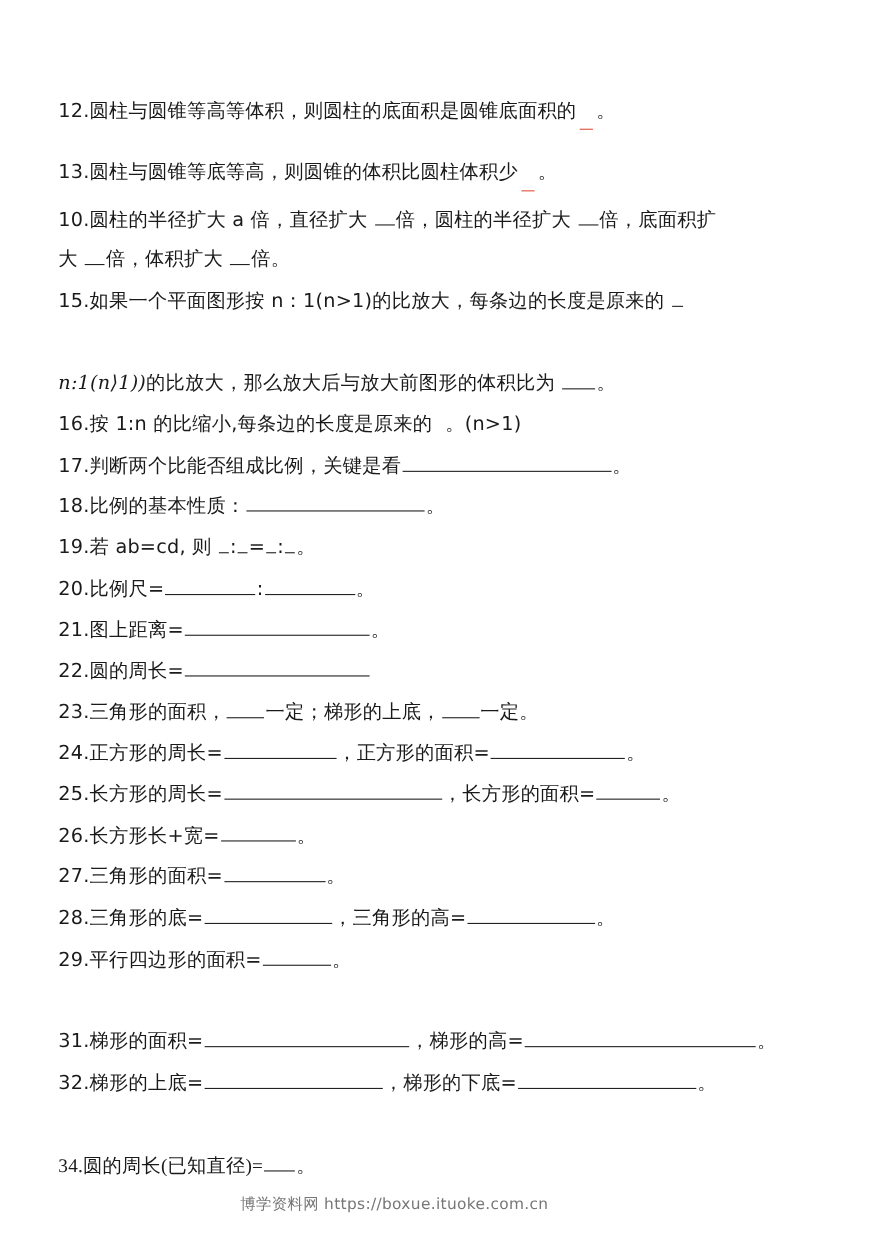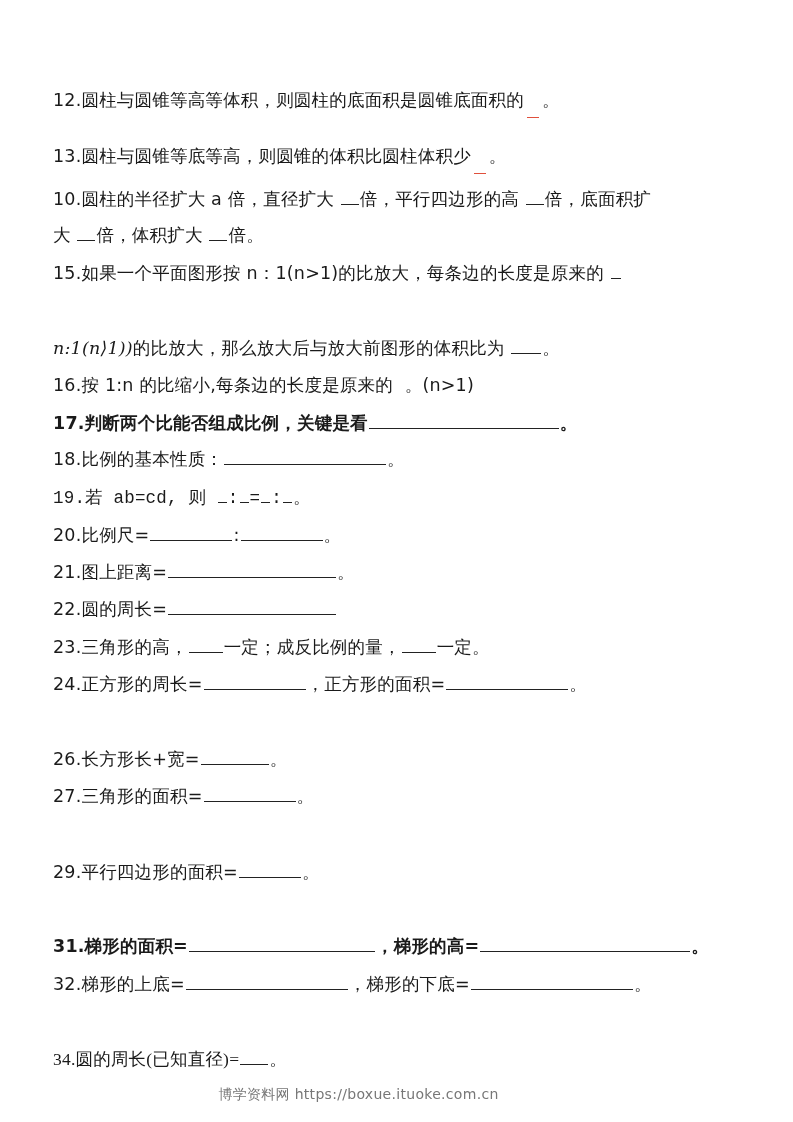--- a/index.html
+++ b/index.html
@@ -71,85 +71,91 @@
 
   <div class="line" style="top:72px;">
     <span>12.</span><span>圆柱与圆锥等高等体积，则圆柱的底面积是圆锥底面积的</span><span class="blank red" style="width:16px;"></span><span>。</span>
   </div>
 
   <div class="line" style="top:128px;">
     <span>13.</span><span>圆柱与圆锥等底等高，则圆锥的体积比圆柱体积少</span><span class="blank red" style="width:16px;"></span><span>。</span>
   </div>
 
   <div class="line" style="top:170px;">
-    <span>10.</span><span>圆柱的半径扩大 a 倍，直径扩大 </span><span class="blank" style="width:18px;"></span><span>倍，平行四边形的高 </span><span class="blank" style="width:18px;"></span><span>倍，底面积扩</span>
+    <span>10.</span><span>圆柱的半径扩大 a 倍，直径扩大 </span><span class="blank" style="width:18px;"></span><span>倍，圆柱的半径扩大 </span><span class="blank" style="width:18px;"></span><span>倍，底面积扩</span>
   </div>
   <div class="line" style="top:206px;text-align:center;">
     <span>大 </span><span class="blank" style="width:18px;"></span><span>倍，体积扩大 </span><span class="blank" style="width:18px;"></span><span>倍。</span>
   </div>
 
   <div class="line" style="top:244px;">
     <span>15.</span><span>如果一个平面图形按 n：1(n&gt;1)的比放大，每条边的长度是原来的 </span><span class="blank" style="width:10px;"></span>
   </div>
   <div class="line" style="top:319px;">
     <span class="math">n:1(n⟩1))</span><span>的比放大，那么放大后与放大前图形的体积比为 </span><span class="blank" style="width:30px;"></span><span>。</span>
   </div>
 
   <div class="line" style="top:357px;">
     <span>16.</span><span>按 1:n 的比缩小,每条边的长度是原来的 </span><span class="blank" style="width:4px;border-bottom:none;"></span><span>。(n&gt;1)</span>
   </div>
 
-  <div class="line" style="top:394px;font-weight:bold;">
+  <div class="line" style="top:394px;">
     <span>17.</span><span>判断两个比能否组成比例，关键是看</span><span class="blank" style="width:190px;"></span><span>。</span>
   </div>
 
   <div class="line" style="top:430px;">
     <span>18.</span><span>比例的基本性质：</span><span class="blank" style="width:162px;"></span><span>。</span>
   </div>
 
-  <div class="line" style="top:468px;font-family:Liberation Mono, monospace;">
+  <div class="line" style="top:468px;">
     <span>19.</span><span>若 ab=cd, 则 </span><span class="blank" style="width:9px;"></span><span>:</span><span class="blank" style="width:9px;"></span><span>=</span><span class="blank" style="width:9px;"></span><span>:</span><span class="blank" style="width:9px;"></span><span>。</span>
   </div>
 
   <div class="line" style="top:506px;">
     <span>20.</span><span>比例尺=</span><span class="blank" style="width:82px;"></span><span>:</span><span class="blank" style="width:82px;"></span><span>。</span>
   </div>
 
   <div class="line" style="top:543px;">
     <span>21.</span><span>图上距离=</span><span class="blank" style="width:168px;"></span><span>。</span>
   </div>
 
   <div class="line" style="top:580px;">
     <span>22.</span><span>圆的周长=</span><span class="blank" style="width:168px;"></span>
   </div>
 
   <div class="line" style="top:618px;">
-    <span>23.</span><span>三角形的高，</span><span class="blank" style="width:34px;"></span><span>一定；成反比例的量，</span><span class="blank" style="width:34px;"></span><span>一定。</span>
+    <span>23.</span><span>三角形的面积，</span><span class="blank" style="width:34px;"></span><span>一定；梯形的上底，</span><span class="blank" style="width:34px;"></span><span>一定。</span>
   </div>
 
   <div class="line" style="top:655px;">
     <span>24.</span><span>正方形的周长=</span><span class="blank" style="width:102px;"></span><span>，正方形的面积=</span><span class="blank" style="width:122px;"></span><span>。</span>
   </div>
 
+  <div class="line" style="top:692px;">
+    <span>25.</span><span>长方形的周长=</span><span class="blank" style="width:198px;"></span><span>，长方形的面积=</span><span class="blank" style="width:58px;"></span><span>。</span>
+  </div>
 
   <div class="line" style="top:730px;">
     <span>26.</span><span>长方形长+宽=</span><span class="blank" style="width:68px;"></span><span>。</span>
   </div>
 
   <div class="line" style="top:767px;">
     <span>27.</span><span>三角形的面积=</span><span class="blank" style="width:92px;"></span><span>。</span>
   </div>
 
+  <div class="line" style="top:805px;">
+    <span>28.</span><span>三角形的底=</span><span class="blank" style="width:116px;"></span><span>，三角形的高=</span><span class="blank" style="width:116px;"></span><span>。</span>
+  </div>
 
   <div class="line" style="top:843px;">
     <span>29.</span><span>平行四边形的面积=</span><span class="blank" style="width:62px;"></span><span>。</span>
   </div>
 
 
-  <div class="line" style="top:917px;font-weight:bold;">
+  <div class="line" style="top:917px;">
     <span>31.</span><span>梯形的面积=</span><span class="blank" style="width:186px;"></span><span>，梯形的高=</span><span class="blank" style="width:210px;"></span><span>。</span>
   </div>
 
   <div class="line" style="top:955px;">
     <span>32.</span><span>梯形的上底=</span><span class="blank" style="width:162px;"></span><span>，梯形的下底=</span><span class="blank" style="width:162px;"></span><span>。</span>
   </div>
 
 
   <div class="line" style="top:1030px;font-family:Liberation Serif, serif;">
     <span>34.</span><span>圆的周长(已知直径)=</span><span class="blank" style="width:28px;"></span><span>。</span>

